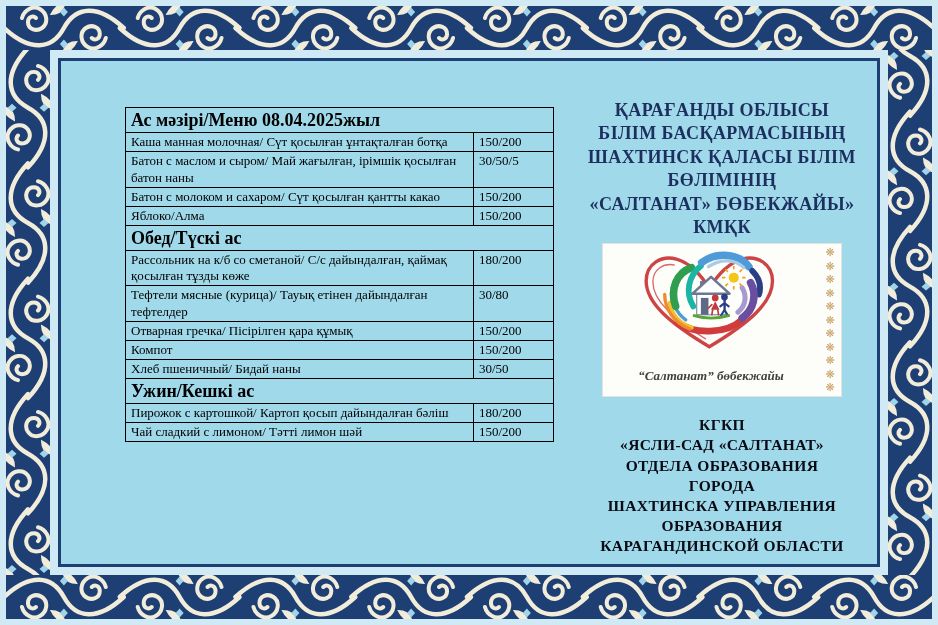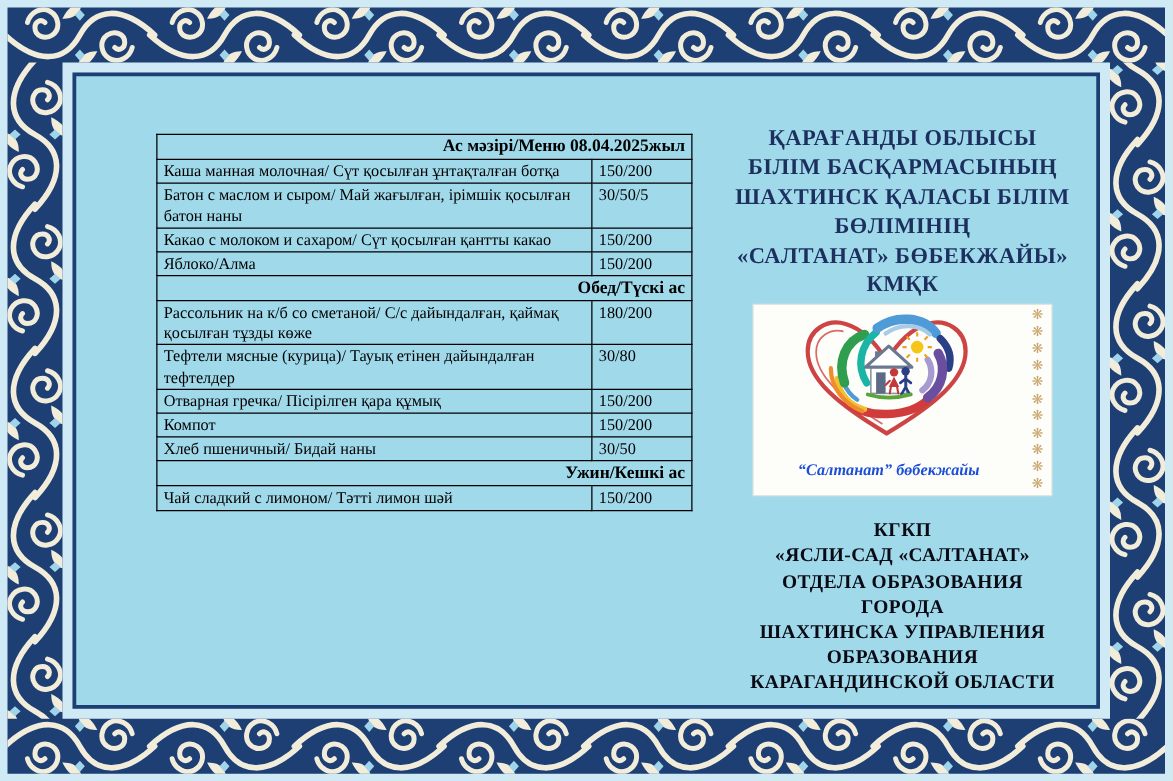--- a/index.html
+++ b/index.html
@@ -18,41 +18,41 @@
   .orn-left{left:6px;top:50px;width:44px;height:525px;}
   .orn-right{left:888px;top:50px;width:44px;height:525px;}
   
   .menu-table{
     position:absolute;left:64px;top:46px;width:428px;
     border-collapse:collapse;color:#000;font-size:13px;table-layout:fixed;
   }
   .menu-table td{
     border:1.6px solid #000;padding:1px 5px;vertical-align:top;line-height:1.24;
   }
-  .title-cell,.section-cell{text-align:right;font-weight:bold;font-size:14px;padding:2px 4px;}
+  .title-cell,.section-cell{text-align:left;font-weight:bold;font-size:18px;padding:2px 4px;}
   .dish-col{width:348px;}
   .portion-col{width:80px;}
   
   .right-col{position:absolute;left:500px;top:38px;width:322px;text-align:center;}
   .org-title{
     font-weight:bold;font-size:18px;line-height:1.3;color:#1d2f5e;
     letter-spacing:.4px;white-space:pre-line;
   }
   .org-sub{
     font-weight:bold;font-size:15.5px;line-height:1.3;color:#0a0a14;
     letter-spacing:.4px;white-space:pre-line;margin-top:19px;
   }
   .logo-box{
     margin:5px auto 7px;width:238px;height:152px;background:#fdfdfa;
     display:flex;box-shadow:0 0 0 1px #e4e4de;
   }
   .logo-main{position:relative;flex:1;}
   .logo-svg{display:block;width:100%;height:128px;}
   .logo-caption{
-    font-style:italic;font-weight:bold;color:#1d4ed8;font-size:13px;
+    font-style:italic;font-weight:bold;color:#404040;font-size:13px;
     text-align:center;margin-top:-4px;
   }
   .gold-strip{
     width:22px;display:flex;flex-direction:column;align-items:center;
     justify-content:space-between;color:#c9a469;font-size:11px;
     padding:3px 0;line-height:1;
   }
 </style>
 </head>
 <body>
@@ -127,21 +127,21 @@
         </tr>
           <tr>
             <td>Каша манная молочная/ Сүт қосылған ұнтақталған ботқа</td>
             <td>150/200</td>
           </tr>
           <tr>
             <td>Батон с маслом и сыром/ Май жағылған, ірімшік қосылған батон  наны</td>
             <td>30/50/5</td>
           </tr>
           <tr>
-            <td>Какао с молоком и сахаром/ Сүт қосылған қантты какао</td>
+            <td>Батон с молоком и сахаром/ Сүт қосылған қантты какао</td>
             <td>150/200</td>
           </tr>
           <tr>
             <td>Яблоко/Алма</td>
             <td>150/200</td>
           </tr>
           <tr>
             <td colspan="2" class="section-cell">Обед/Түскі ас</td>
           </tr>
           <tr>
@@ -159,20 +159,24 @@
           <tr>
             <td>Компот</td>
             <td>150/200</td>
           </tr>
           <tr>
             <td>Хлеб пшеничный/ Бидай наны</td>
             <td>30/50</td>
           </tr>
           <tr>
             <td colspan="2" class="section-cell">Ужин/Кешкі ас</td>
+          </tr>
+          <tr>
+            <td>Пирожок с картошкой/ Картоп қосып дайындалған бәліш</td>
+            <td>180/200</td>
           </tr>
           <tr>
             <td>Чай сладкий с лимоном/ Тәтті лимон  шәй</td>
             <td>150/200</td>
           </tr>
         </tbody>
     </table>
 
     <div class="right-col">
       <div class="org-title">ҚАРАҒАНДЫ ОБЛЫСЫ

